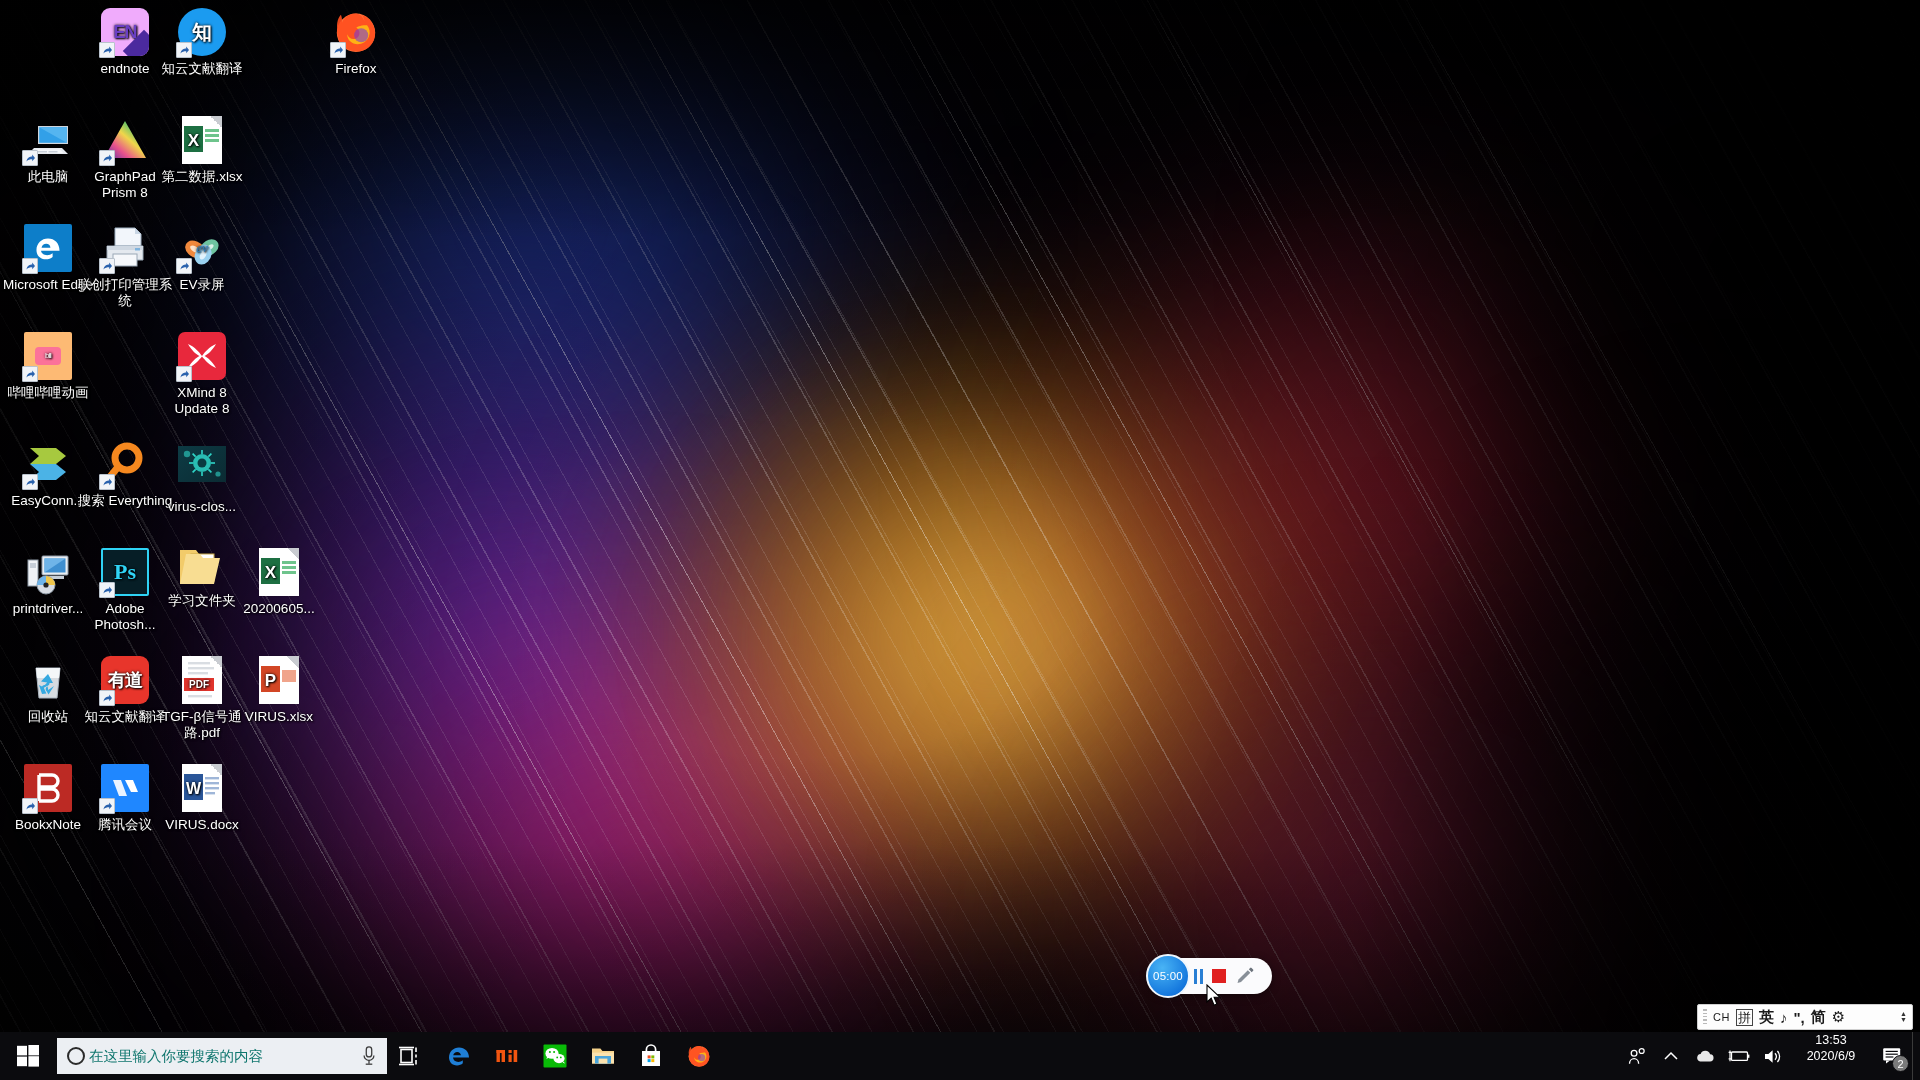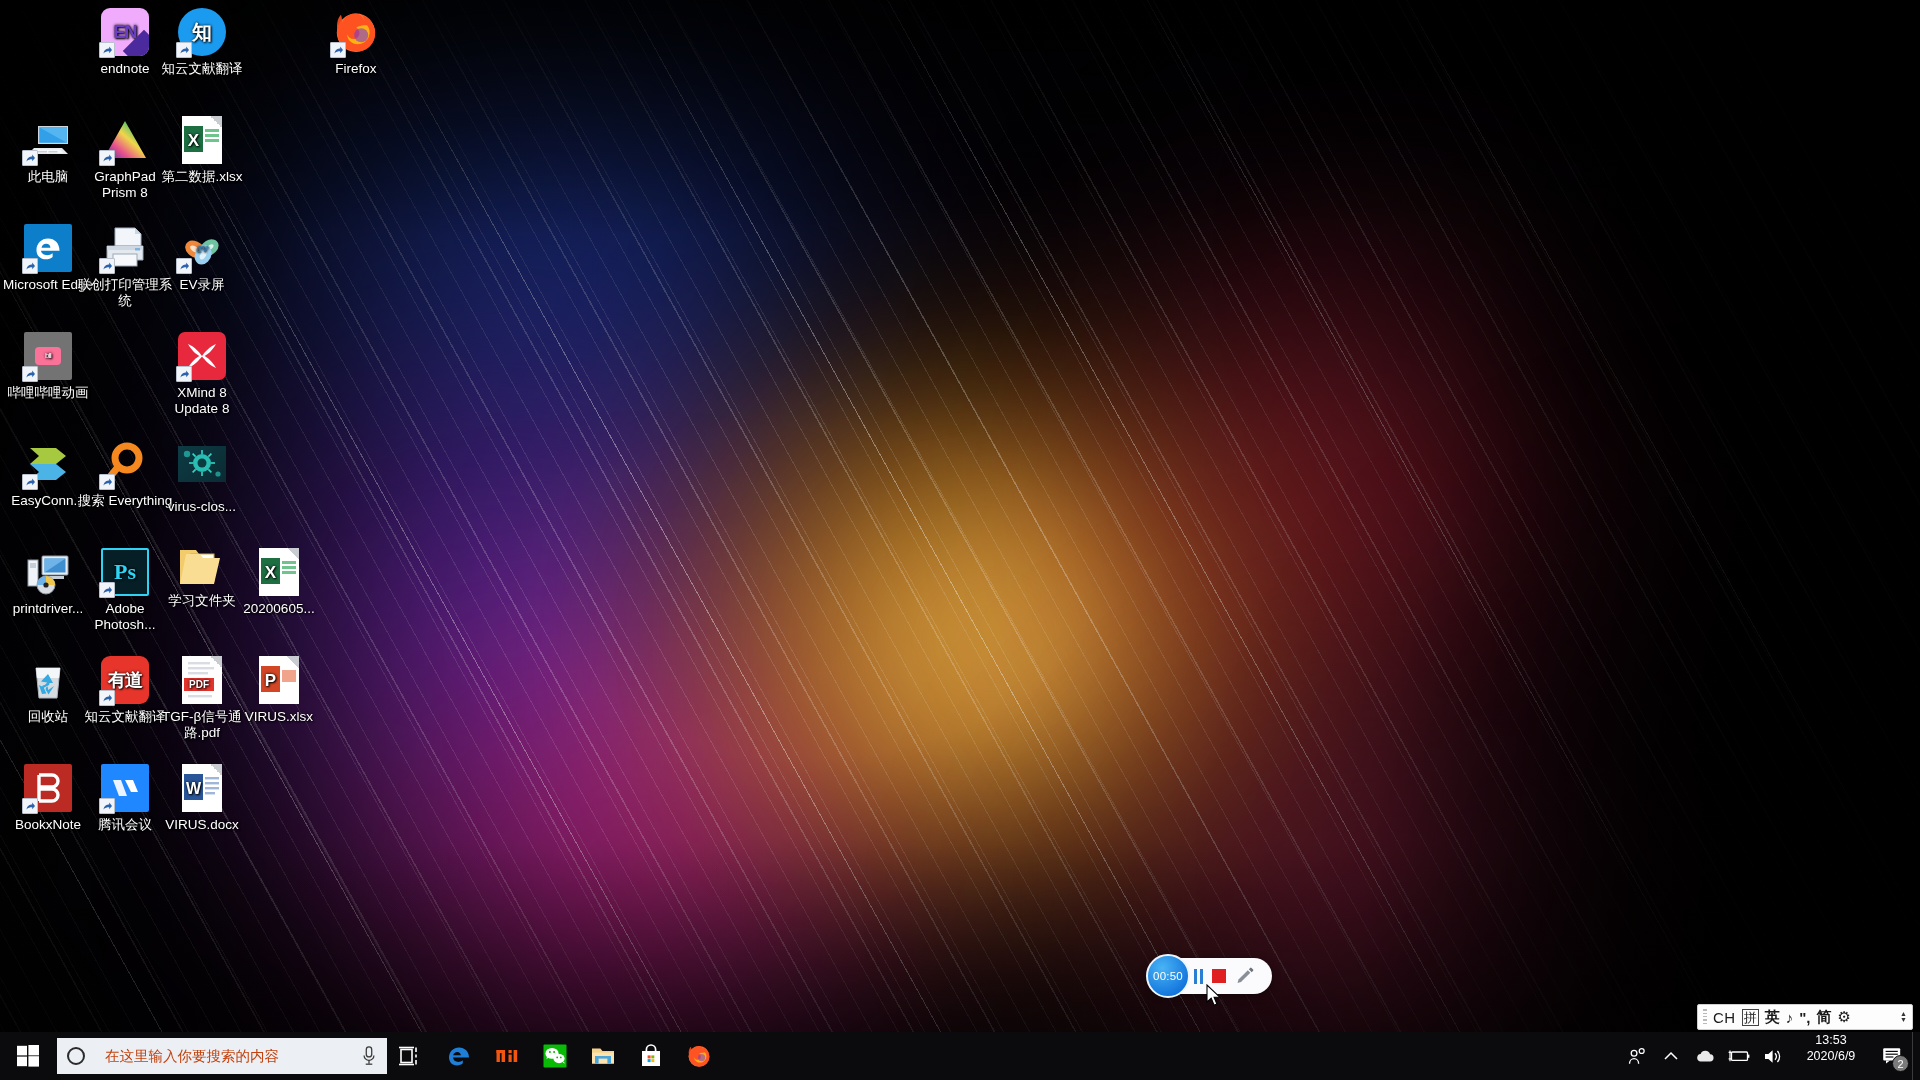--- a/index.html
+++ b/index.html
@@ -124,21 +124,21 @@
 
   
   #ime-bar{
     position:absolute; left:1697px; top:1004px; width:216px; height:26px;
     background:#fdfdfd; border:1px solid #cfcfcf; border-radius:2px;
     display:flex; align-items:center; gap:6px; padding:0 5px;
     font-size:13px; color:#1a1a1a; box-shadow:0 1px 3px rgba(0,0,0,.35);
   }
   #ime-bar .grip{ width:4px; height:16px; background:
       repeating-linear-gradient(to bottom, #b9b9b9 0 1.5px, transparent 1.5px 3.5px); }
-  #ime-bar .ch{ font-size:15px; letter-spacing:.5px; }
+  #ime-bar .ch{ font-size:11px; letter-spacing:.5px; }
   #ime-bar .boxed{ border:1px solid #444; padding:0 1px; font-size:13px; line-height:15px; }
   #ime-bar .big{ font-size:15px; font-weight:bold; }
   #ime-bar .spacer{ flex:1; }
   #ime-bar .chev{ display:flex; flex-direction:column; font-size:7px; line-height:6px; color:#333; }
 
   
   #taskbar{
     position:absolute; left:0; bottom:0; width:1920px; height:48px;
     background:#0b0b0e;
     display:flex; align-items:center;
@@ -146,21 +146,21 @@
   #start-btn{
     width:56px; height:48px; display:flex; align-items:center; justify-content:center; cursor:pointer;
   }
   #search-box{
     width:330px; height:36px; margin-left:1px; background:#eceff3;
     display:flex; align-items:center; padding:0 10px; cursor:text;
   }
   #search-box .circ{
     width:18px; height:18px; border:2px solid #2b2b2b; border-radius:50%; flex:none;
   }
-  #search-box .ph{ flex:1; margin-left:20px; color:#c2410c; font-size:14.5px; white-space:nowrap; }
+  #search-box .ph{ flex:1; margin-left:4px; color:#0f766e; font-size:14.5px; white-space:nowrap; }
   #search-box .mic{ width:16px; height:20px; flex:none; }
   .tb-btn{
     width:48px; height:48px; display:flex; align-items:center; justify-content:center; cursor:pointer;
   }
   .tb-btn .gi{ width:26px; height:26px; display:flex; align-items:center; justify-content:center; }
   #tray{ margin-left:auto; display:flex; align-items:flex-start; height:48px; }
   .tray-ico{ width:34px; height:48px; display:flex; align-items:center; justify-content:center; cursor:pointer; color:#fff; }
   #clock{
     color:#fff; font-size:12.5px; line-height:16px; text-align:center;
     padding:0 12px; cursor:pointer; min-width:82px;
@@ -739,21 +739,21 @@
       <text x="24" y="28" font-size="13" font-style="italic" fill="#2e7cb8" text-anchor="middle" font-family="Liberation Serif">ev</text>
         </svg><span class="shortcut">
           <svg viewBox="0 0 12 12">
             <path d="M2.5 9.5 C3 5.5 6 4.5 8.2 4.5 L8.2 2.6 L11 6 L8.2 9.2 L8.2 7.3 C6 7.3 4 7.6 2.5 9.5 Z" fill="#2a62ad"></path>
           </svg>
         </span></div>
       <span class="lbl">EV录屏</span>
     </div>
     <div class="icon" style="left: 0px; top: 332px;">
       <div class="art">
-        <div class="sq" style="background:#737373;">
+        <div class="sq" style="background:#fdba74;">
       <div style="width:26px;height:18px;background:#fb7299;border-radius:4px;display:flex;align-items:center;justify-content:center;color:#fff;font-size:8px;letter-spacing:-1px;">bili</div>
         </div>
         <span class="shortcut">
           <svg viewBox="0 0 12 12">
             <path d="M2.5 9.5 C3 5.5 6 4.5 8.2 4.5 L8.2 2.6 L11 6 L8.2 9.2 L8.2 7.3 C6 7.3 4 7.6 2.5 9.5 Z" fill="#2a62ad"></path>
           </svg>
         </span>
       </div>
       <span class="lbl">哔哩哔哩动画</span>
     </div>
@@ -964,21 +964,21 @@
       <rect x="23" y="23" width="14" height="2.4" fill="#9fb6d8"></rect>
             <rect x="23" y="28" width="10" height="2.4" fill="#9fb6d8"></rect>
           </svg>
         </div>
       </div>
       <span class="lbl">VIRUS.docx</span>
     </div>
   </div>
 
 <div id="recorder">
-  <div id="rec-timer">00:50</div>
+  <div id="rec-timer">05:00</div>
   <div class="rec-btn" id="rec-pause">
       <i></i>
       <i></i>
     </div>
   <div class="rec-btn" id="rec-stop">
       <i></i>
     </div>
   <div class="rec-btn" id="rec-pen">
     <svg viewBox="0 0 24 24" width="20" height="20">
       <path d="M3 20.5l1.2-4.2L15.4 5.1l3 3L7.2 19.3 3 20.5z" fill="#888f98"></path>

